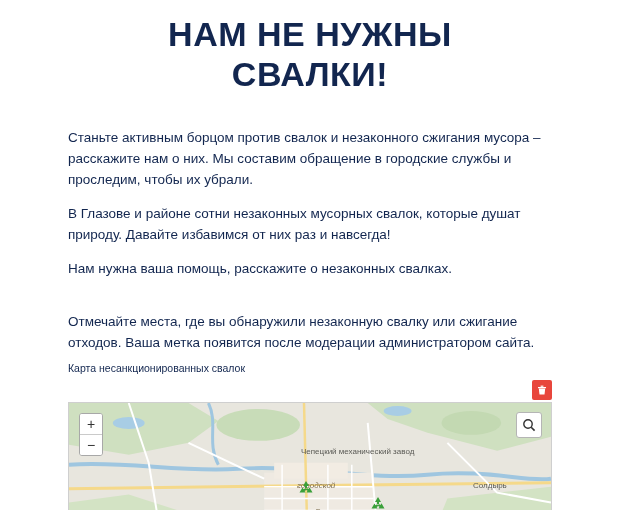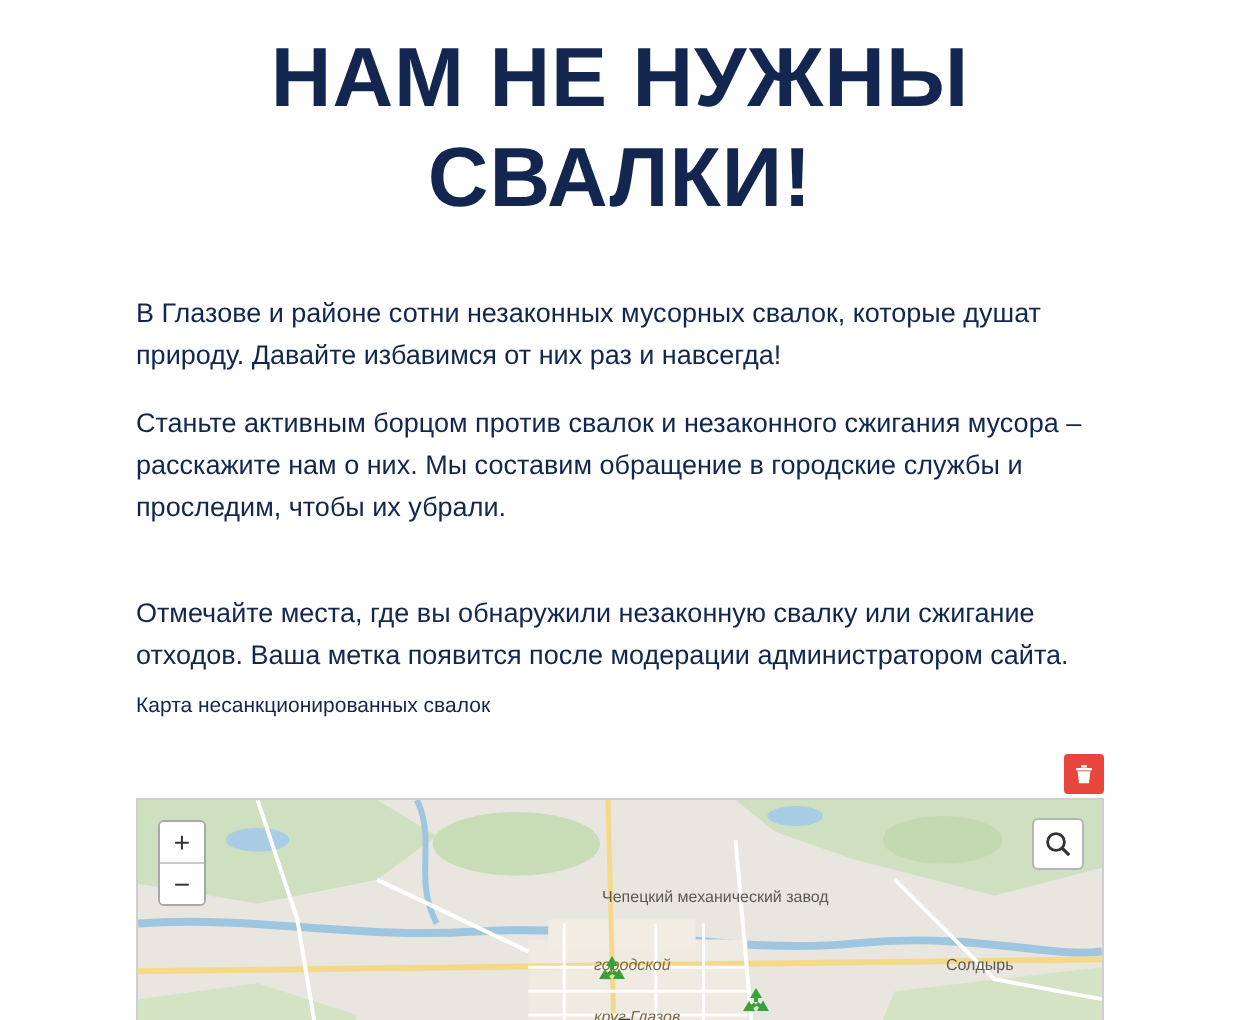--- a/index.html
+++ b/index.html
@@ -15,21 +15,21 @@
     overflow: hidden;
   }
   .page {
     position: relative;
     width: 620px;
     height: 510px;
     background: #ffffff;
   }
   .page-title {
     text-align: center;
-    font-size: 42px;
+    font-size: 34px;
     line-height: 1.18;
     font-weight: bold;
     color: #12264f;
     letter-spacing: 0.5px;
     margin: 14px 40px 0 40px;
     text-transform: uppercase;
   }
   .content {
     margin: 0 68px 0 68px;
     padding-top: 34px;
@@ -43,21 +43,21 @@
   .para.tight {
     margin-bottom: 13px;
   }
   .para.spaced {
     margin-top: 32px;
     margin-bottom: 8px;
   }
   .map-caption {
     font-size: 10.5px;
     color: #12264f;
-    margin: 0 0 18px 0;
+    margin: 0 0 6px 0;
   }
   .marker-row {
     height: 22px;
     position: relative;
   }
   .trash-icon {
     position: absolute;
     right: 0;
     top: 0;
     width: 20px;
@@ -149,22 +149,23 @@
 
 <div class="page">
 
   <h1 class="page-title">
     <span>НАМ НЕ НУЖНЫ</span><br>
     <span>СВАЛКИ!</span>
   </h1>
 
   <div class="content">
 
+    <p class="para tight">Станьте активным борцом против свалок и незаконного сжигания мусора – расскажите нам о них. Мы составим обращение в городские службы и проследим, чтобы их убрали.</p>
     <p class="para tight">В Глазове и районе сотни незаконных мусорных свалок, которые душат природу. Давайте избавимся от них раз и навсегда!</p>
-    <p class="para tight">Станьте активным борцом против свалок и незаконного сжигания мусора – расскажите нам о них. Мы составим обращение в городские службы и проследим, чтобы их убрали.</p>
+    <p class="para tight">Нам нужна ваша помощь, расскажите о незаконных свалках.</p>
     <p class="para spaced">Отмечайте места, где вы обнаружили незаконную свалку или сжигание отходов. Ваша метка появится после модерации администратором сайта.</p>
 
     <div class="map-caption">Карта несанкционированных свалок</div>
 
     <div class="marker-row">
       <div class="trash-icon">
         <svg width="12" height="12" viewBox="0 0 12 12" aria-hidden="true">
           <rect x="2" y="3" width="8" height="1.2" fill="#ffffff"></rect>
           <path d="M2.8 4.6 h6.4 l-0.7 6 h-5 z" fill="#ffffff"></path>
           <rect x="4.6" y="1.6" width="2.8" height="1.2" fill="#ffffff"></rect>

